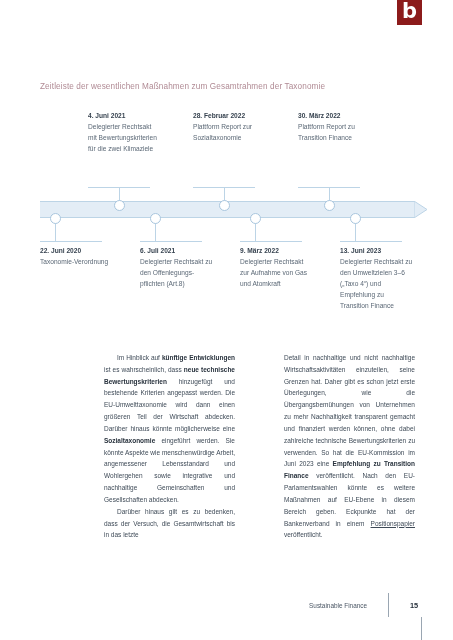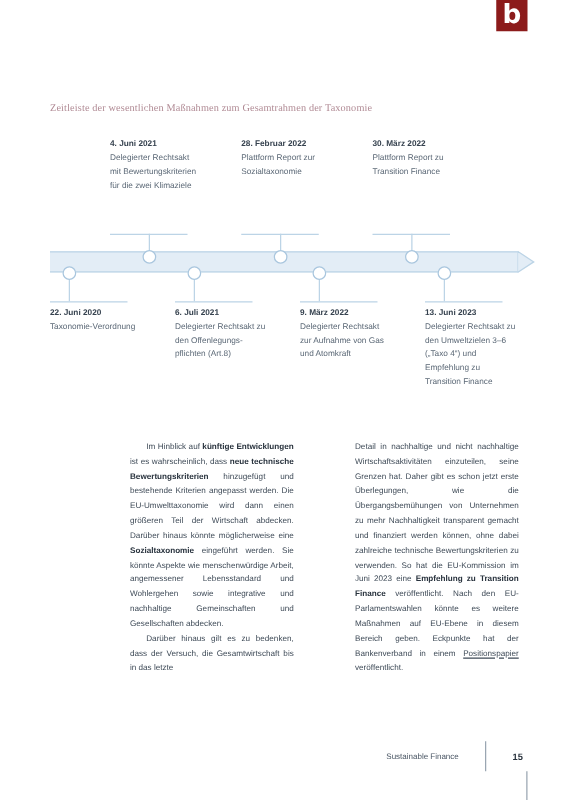--- a/index.html
+++ b/index.html
@@ -37,21 +37,20 @@
 
   
   .section-heading {
     position: absolute;
     left: 40px;
     top: 82px;
     font-size: 8.2px;
     color: #b08a94;
     letter-spacing: 0.12px;
     white-space: nowrap;
-    font-family: Liberation Serif, serif;
   }
 
   
   .timeline {
     position: absolute;
     left: 0;
     top: 105px;
     width: 453px;
     height: 230px;
   }

